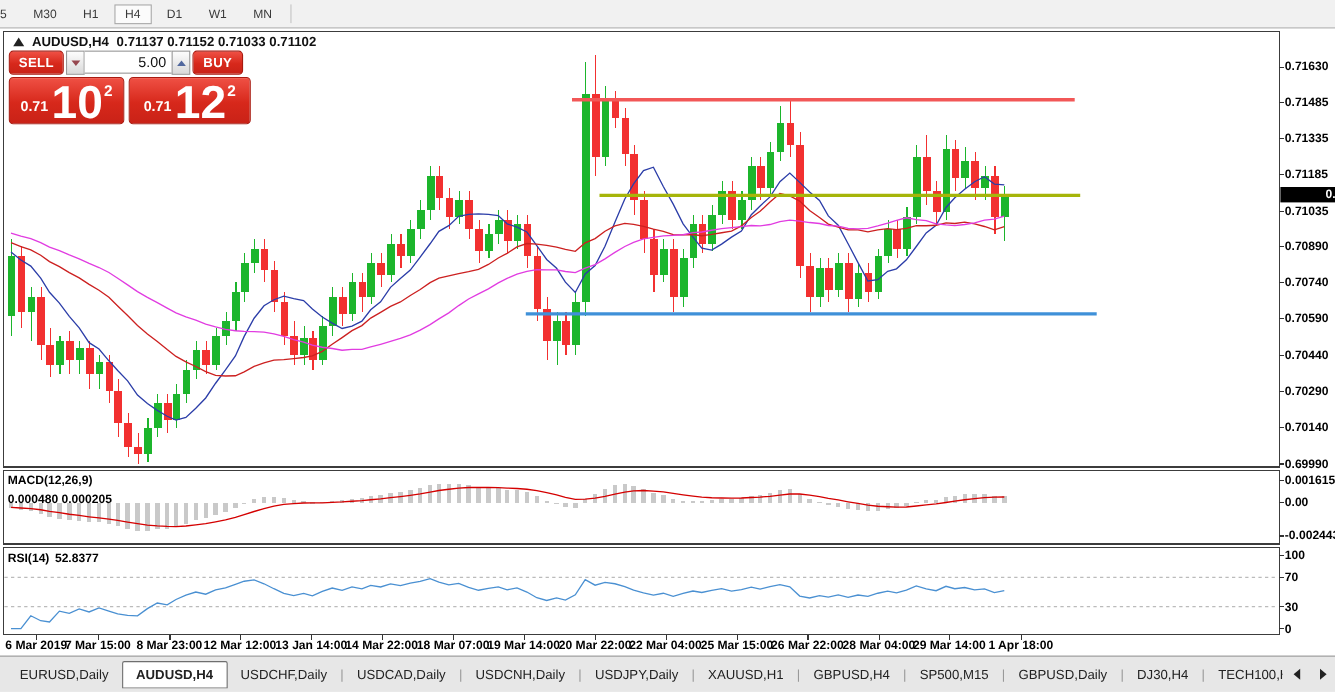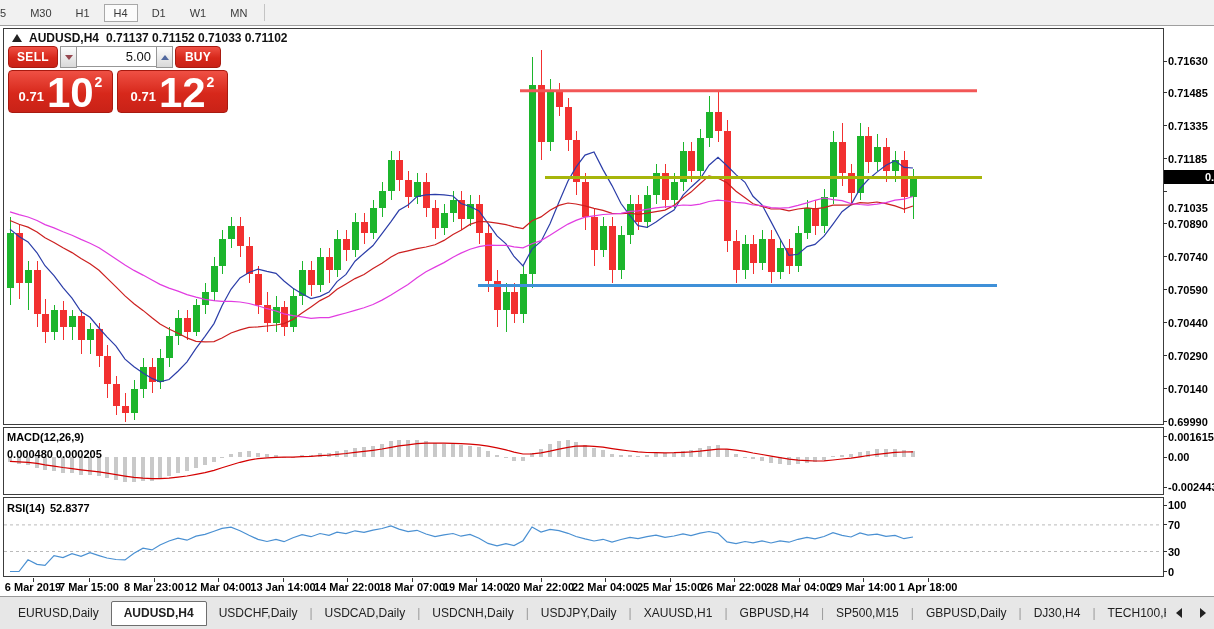--- a/index.html
+++ b/index.html
@@ -486,21 +486,21 @@
           <span class="sup">2</span>
         </div>
       </div>
     </div>
 
     <div id="priceLabels">
         <div class="ax-label" style="left: 1168px; top: 29px;">0.71630</div>
         <div class="ax-label" style="left: 1168px; top: 60.9px;">0.71485</div>
         <div class="ax-label" style="left: 1168px; top: 93.9px;">0.71335</div>
         <div class="ax-label" style="left: 1168px; top: 126.9px;">0.71185</div>
-        <div class="ax-label" style="left: 1168px; top: 159.9px; margin-top: 16px;">0.71035</div>
+        <div class="ax-label" style="left: 1168px; top: 159.9px;">0.71035</div>
         <div class="ax-label" style="left: 1168px; top: 191.8px;">0.70890</div>
         <div class="ax-label" style="left: 1168px; top: 224.8px;">0.70740</div>
         <div class="ax-label" style="left: 1168px; top: 257.8px;">0.70590</div>
         <div class="ax-label" style="left: 1168px; top: 290.8px;">0.70440</div>
         <div class="ax-label" style="left: 1168px; top: 323.8px;">0.70290</div>
         <div class="ax-label" style="left: 1168px; top: 356.8px;">0.70140</div>
         <div class="ax-label" style="left: 1168px; top: 389.8px;">0.69990</div>
       </div>
     <div class="price-box">
       <span>0.71102</span>
@@ -521,21 +521,21 @@
         <div class="ax-label" style="left: 1168px; top: 455.293px;">-0.002443</div>
         <div class="ax-label" style="left: 1168px; top: 473px;">100</div>
         <div class="ax-label" style="left: 1168px; top: 492.95px;">70</div>
         <div class="ax-label" style="left: 1168px; top: 519.55px;">30</div>
         <div class="ax-label" style="left: 1168px; top: 539.5px;">0</div>
       </div>
     <div id="timeLabels">
         <div class="time-label" style="left: 33px;">6 Mar 2019</div>
         <div class="time-label" style="left: 89px;">7 Mar 15:00</div>
         <div class="time-label" style="left: 154px;">8 Mar 23:00</div>
-        <div class="time-label" style="left: 218px;">12 Mar 04:00</div>
+        <div class="time-label" style="left: 218px;">12 Mar 12:00</div>
         <div class="time-label" style="left: 283px;">13 Jan 14:00</div>
         <div class="time-label" style="left: 347px;">14 Mar 22:00</div>
         <div class="time-label" style="left: 412px;">18 Mar 07:00</div>
         <div class="time-label" style="left: 476px;">19 Mar 14:00</div>
         <div class="time-label" style="left: 541px;">20 Mar 22:00</div>
         <div class="time-label" style="left: 605px;">22 Mar 04:00</div>
         <div class="time-label" style="left: 670px;">25 Mar 15:00</div>
         <div class="time-label" style="left: 734px;">26 Mar 22:00</div>
         <div class="time-label" style="left: 799px;">28 Mar 04:00</div>
         <div class="time-label" style="left: 863px;">29 Mar 14:00</div>

